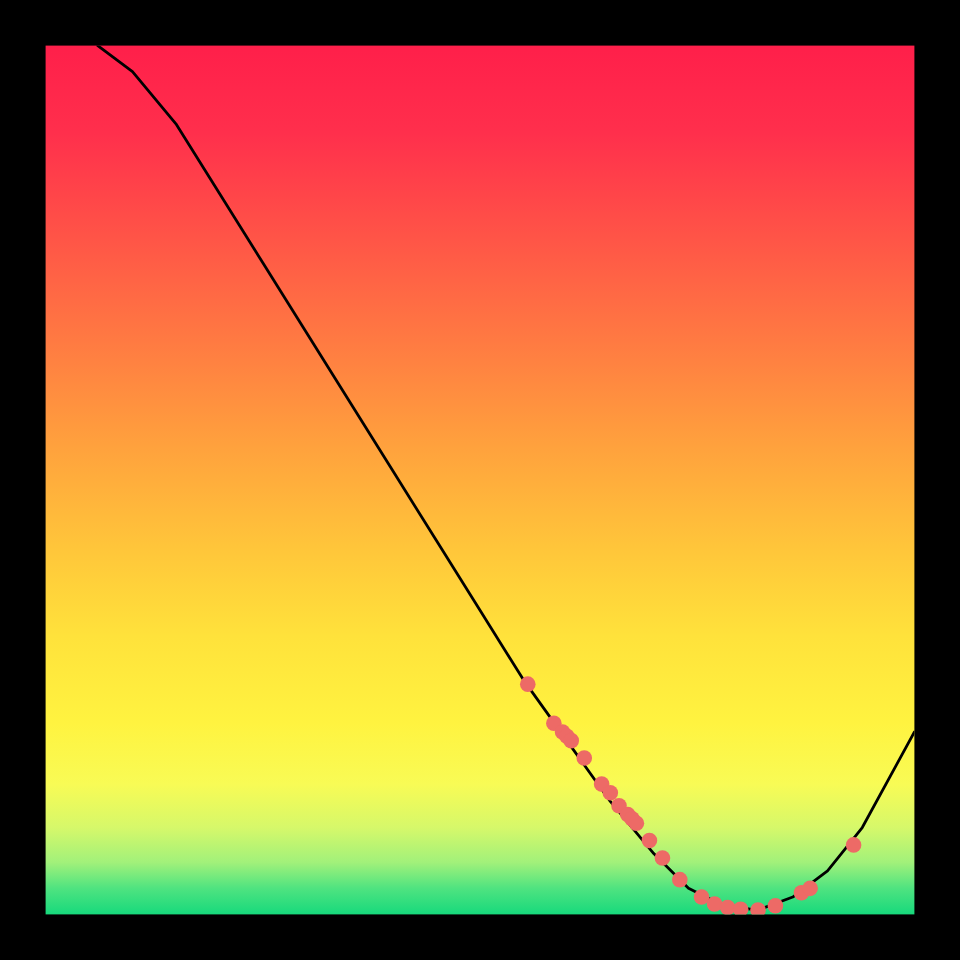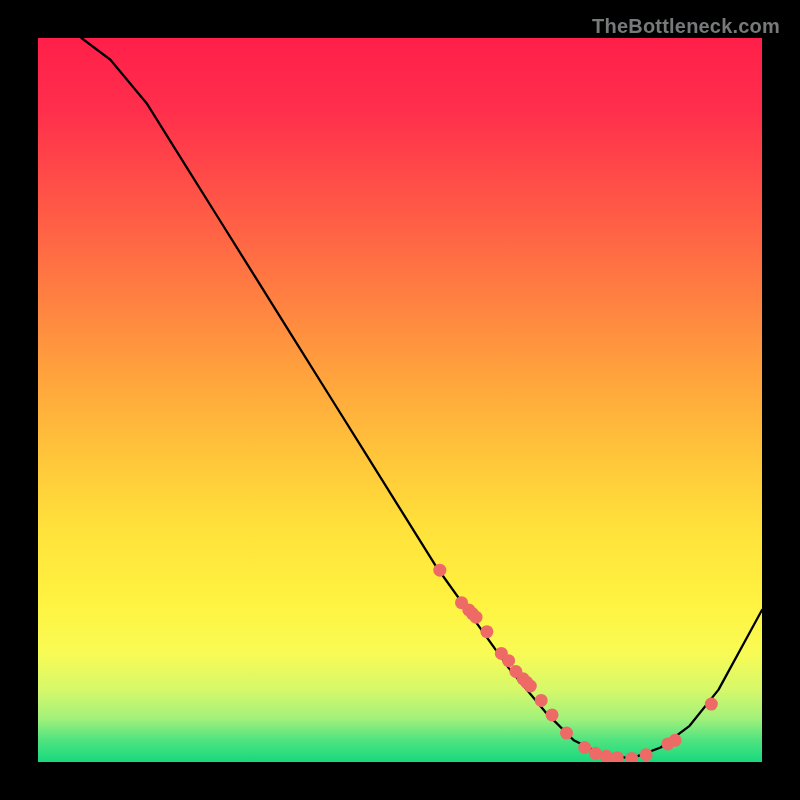--- a/index.html
+++ b/index.html
@@ -86,14 +86,13 @@
           <circle cx="568.34" cy="718.21" r="6.5" fill="#ed6a66"></circle>
           <circle cx="579.20" cy="719.66" r="6.5" fill="#ed6a66"></circle>
           <circle cx="593.68" cy="720.38" r="6.5" fill="#ed6a66"></circle>
           <circle cx="608.16" cy="716.76" r="6.5" fill="#ed6a66"></circle>
           <circle cx="629.88" cy="705.90" r="6.5" fill="#ed6a66"></circle>
           <circle cx="637.12" cy="702.28" r="6.5" fill="#ed6a66"></circle>
           <circle cx="673.32" cy="666.08" r="6.5" fill="#ed6a66"></circle>
         </g>
     </svg>
   </div>
-  <div class="watermark">TheBottleneck.com</div>
 </div>
 
 </body></html>

